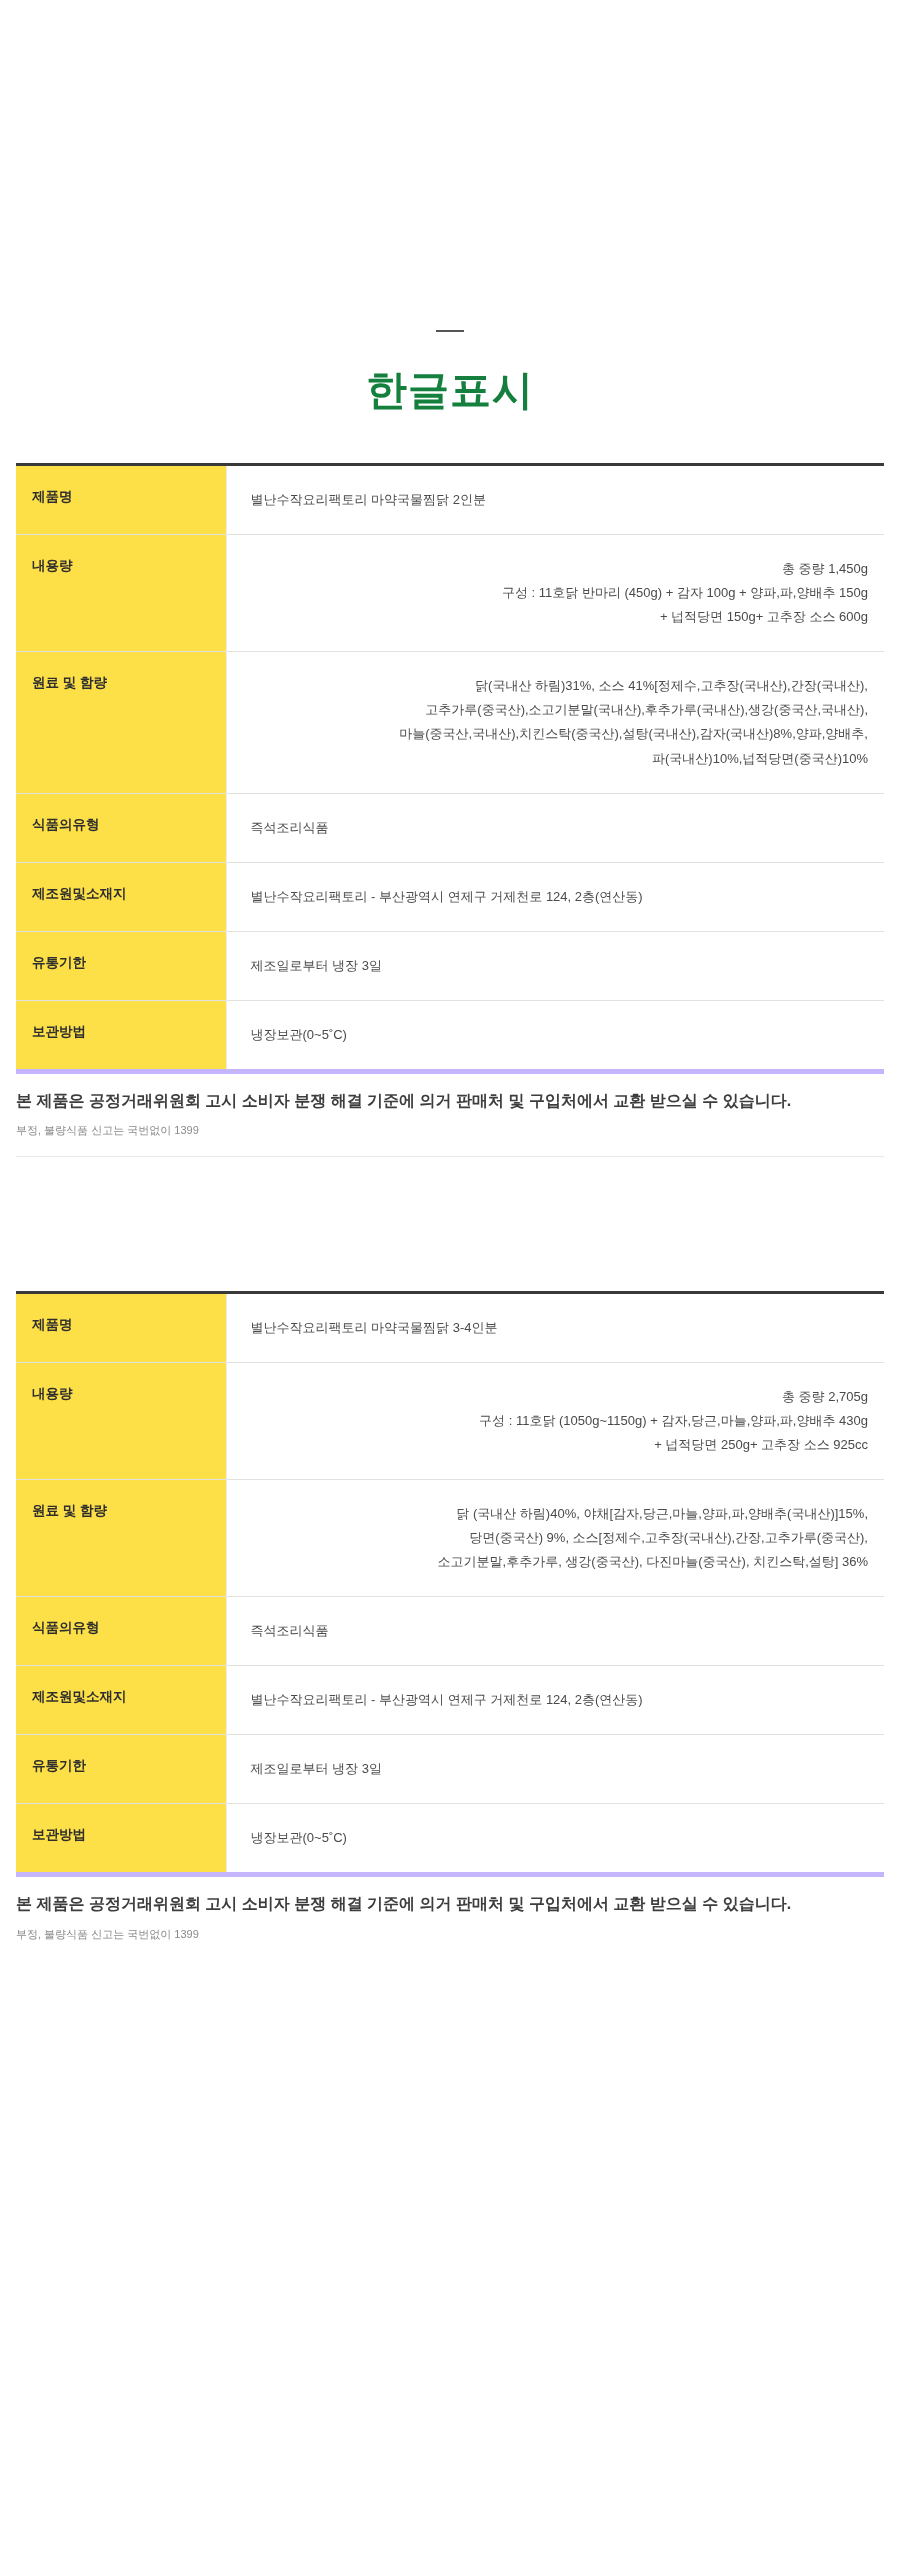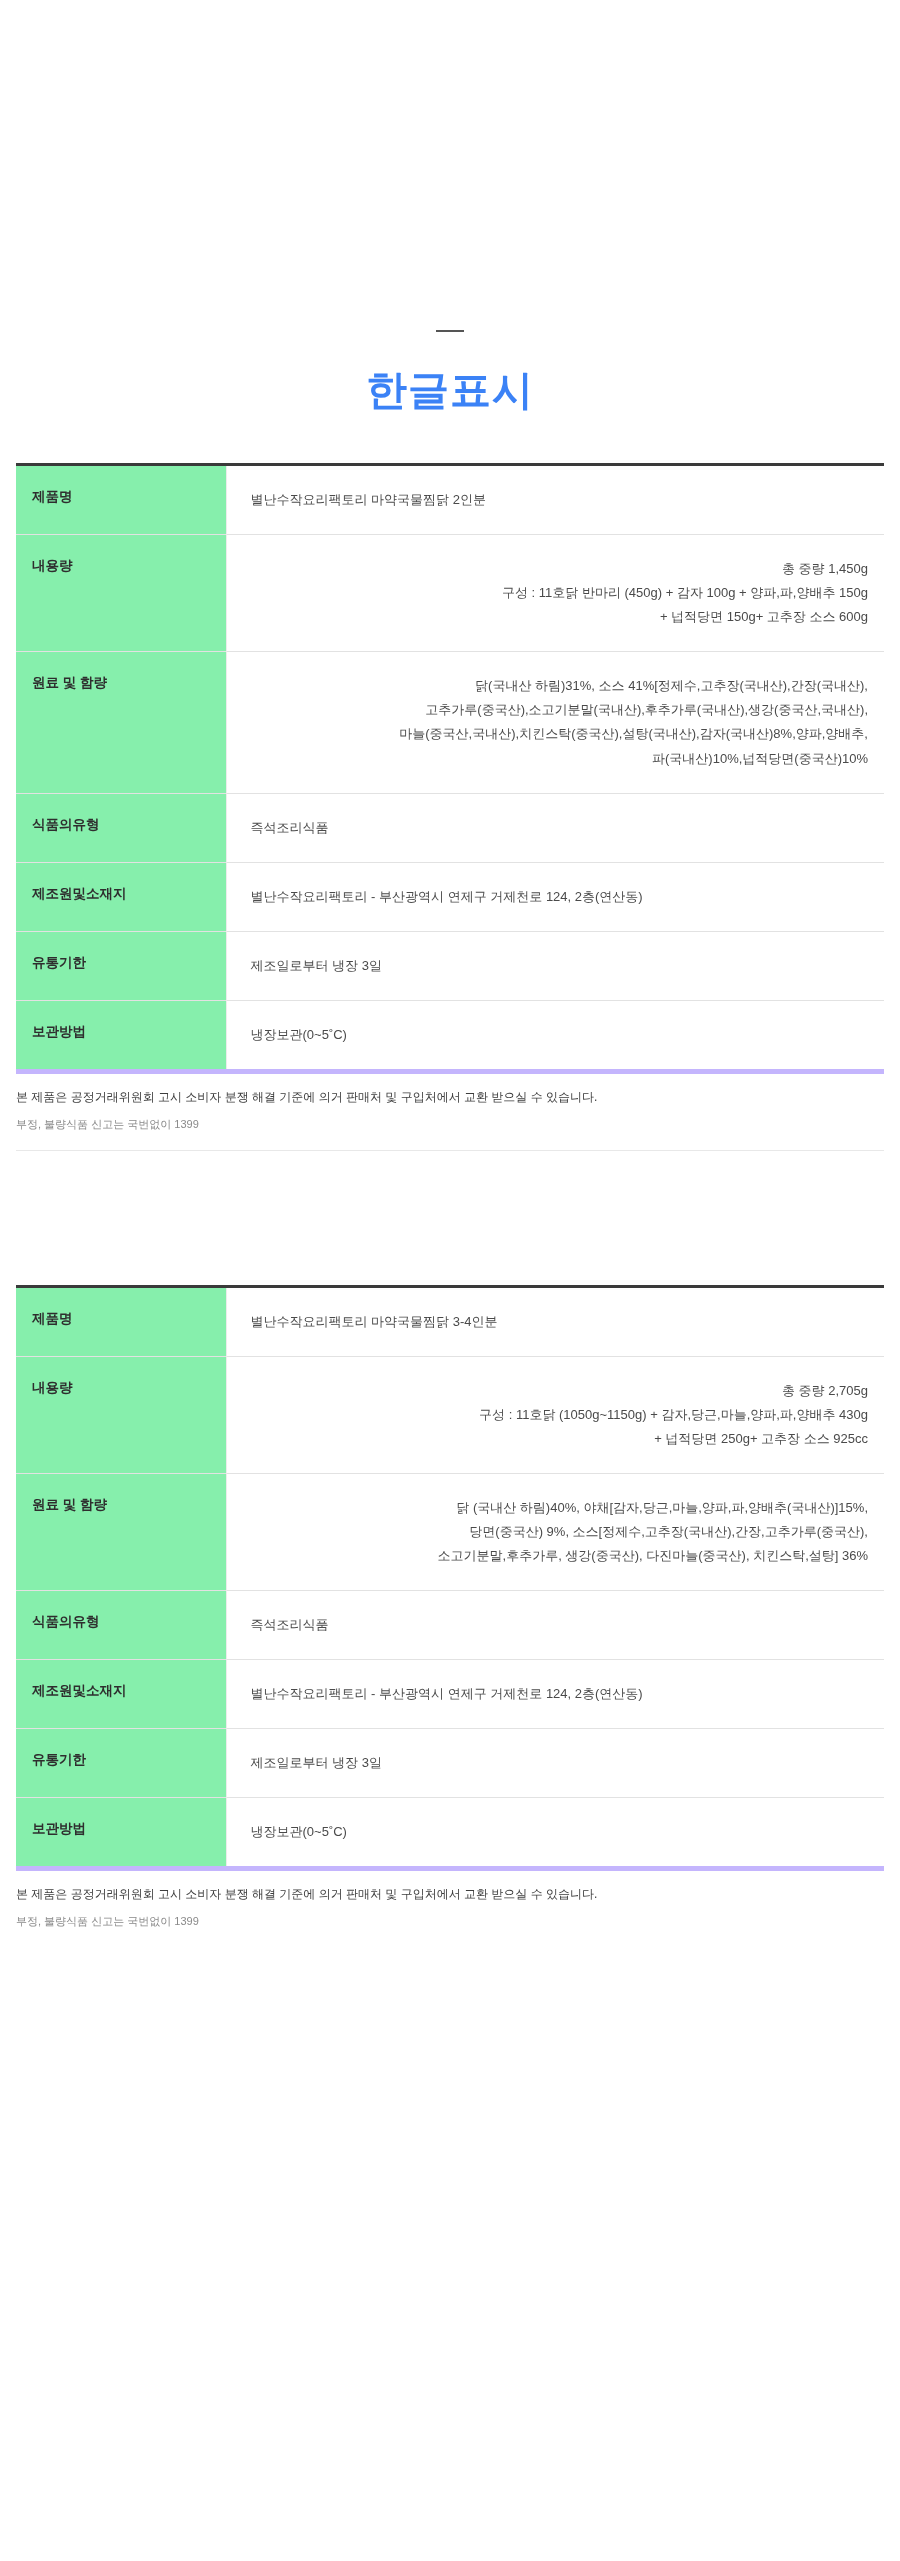--- a/index.html
+++ b/index.html
@@ -29,21 +29,21 @@
   .title-rule {
     width: 28px;
     height: 2px;
     background: #555;
     margin: 0 auto 34px auto;
   }
   .doc-title {
     font-size: 41px;
     font-weight: bold;
     letter-spacing: 1px;
-    color: #3b82f6;
+    color: #15803d;
     margin: 0;
     line-height: 1.2;
   }
 
   .table-wrap {
     width: 900px;
     padding: 0 16px;
     margin-top: 24px;
   }
   table.spec {
@@ -55,44 +55,44 @@
   table.spec tr { border-bottom: 1px solid #e2e2e2; }
   table.spec tr:last-child { border-bottom: 5px solid #c4b5fd; }
   table.spec th {
     width: 210px;
     text-align: left;
     vertical-align: top;
     font-size: 13.5px;
     font-weight: bold;
     color: #2e2e2e;
     padding: 22px 10px 22px 16px;
-    background: #86efac;
+    background: #fde047;
     border-right: 1px solid #ececec;
     white-space: nowrap;
   }
   table.spec td {
     vertical-align: top;
     font-size: 13px;
     color: #4a4a4a;
     padding: 22px 16px 22px 24px;
     line-height: 1.85;
     margin-left: 6px;
   }
   table.spec td .line { display: block; }
 
   .row-tall th, .row-tall td { padding-top: 26px; padding-bottom: 26px; text-align: right; }
 
   .footnote {
     padding: 14px 16px 0 16px;
     border-top: 0;
   }
   .footnote .fn1 {
-    font-size: 12px;
+    font-size: 16px;
     color: #3d3d3d;
-    font-weight: normal;
+    font-weight: bold;
     line-height: 1.6;
   }
   .footnote .fn2 {
     font-size: 11px;
     color: #8a8a8a;
     line-height: 1.6;
     margin-top: 9px;
   }
   .footnote-rule {
     margin: 16px 16px 0 16px;

